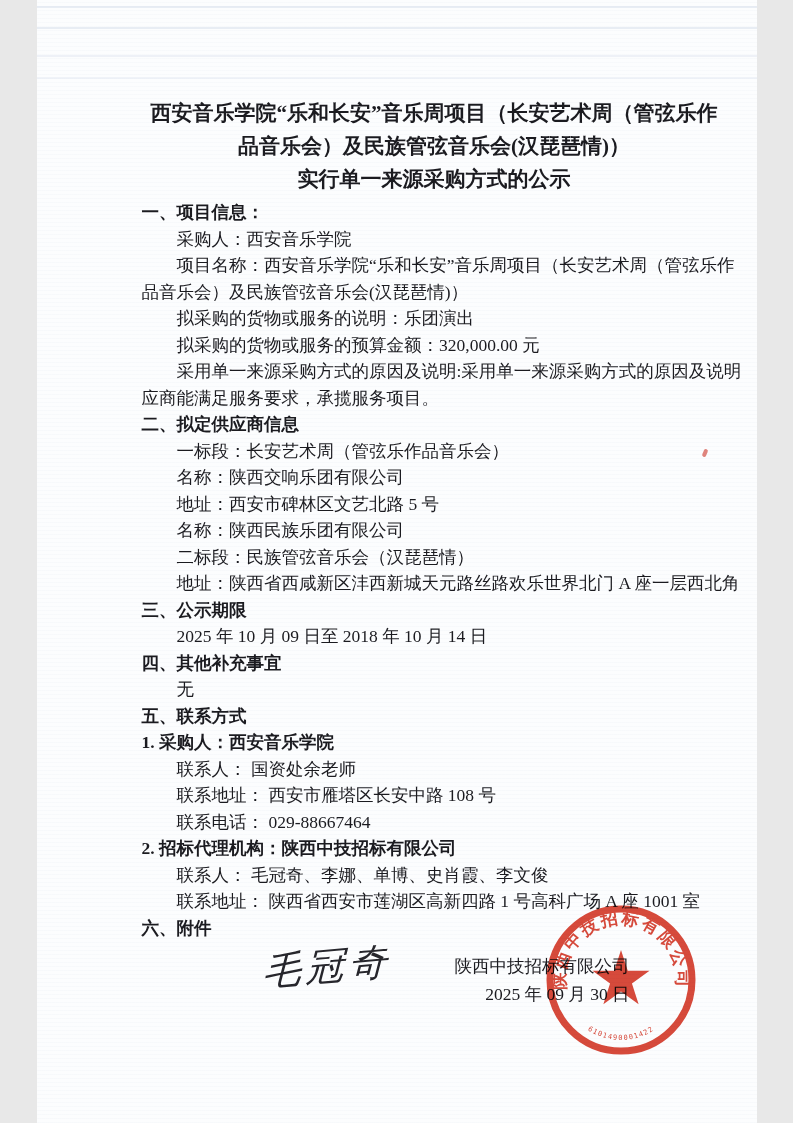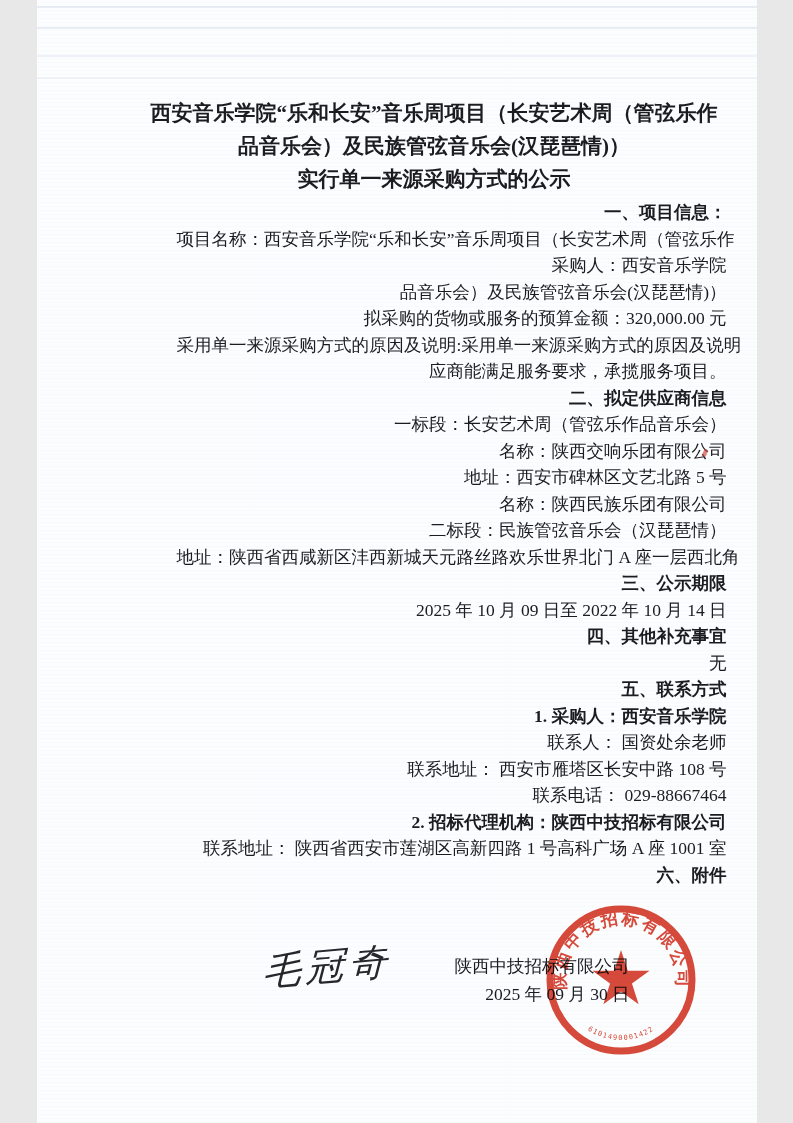--- a/index.html
+++ b/index.html
@@ -7,21 +7,21 @@
   .page{
     position:relative;width:720px;height:1123px;margin:0 auto;overflow:hidden;
     background-color:#fcfdfe;
     background-image:repeating-linear-gradient(0deg, rgba(222,229,238,.16) 0 1px, rgba(0,0,0,0) 1px 4px);
     color:#1b1b20;
   }
   .streak{position:absolute;left:0;width:100%;height:2px;background:rgba(208,218,232,.45);}
   .content{position:absolute;left:105px;top:97px;width:585px;}
   .title{font-weight:bold;font-size:21px;line-height:33px;text-align:center;margin:0 0 3px 0;}
   .title div{white-space:nowrap;}
-  .content p{margin:0;font-size:17.5px;line-height:26.5px;white-space:nowrap;text-align:right;}
+  .content p{margin:0;font-size:17.5px;line-height:26.5px;white-space:nowrap;}
   .h{font-weight:bold;}
   .ind{text-indent:35px;}
   .sig{
     position:absolute;left:226px;top:952px;font-size:38px;line-height:40px;
     font-style:italic;letter-spacing:5px;color:#26262c;
     transform:rotate(-5deg) skewX(-6deg);transform-origin:left center;white-space:nowrap;
   }
   .agency-line{position:absolute;top:953px;right:127px;font-size:17.5px;line-height:26px;white-space:nowrap;}
   .date-line{position:absolute;top:981px;right:127px;font-size:17.5px;line-height:26px;white-space:nowrap;}
   .seal{position:absolute;left:489px;top:885px;mix-blend-mode:multiply;opacity:.92;}
@@ -39,43 +39,45 @@
   <div class="streak" style="top:55px;opacity:.7"></div>
   <div class="streak" style="top:77px;opacity:.6"></div>
 
   <div class="content">
     <h1 class="title">
       <div>西安音乐学院“乐和长安”音乐周项目（长安艺术周（管弦乐作</div>
       <div>品音乐会）及民族管弦音乐会(汉琵琶情)）</div>
       <div>实行单一来源采购方式的公示</div>
     </h1>
     <p class="h">一、项目信息：</p>
+    <p class="ind">采购人：西安音乐学院</p>
     <p class="ind">项目名称：西安音乐学院“乐和长安”音乐周项目（长安艺术周（管弦乐作</p>
-    <p class="ind">采购人：西安音乐学院</p>
     <p>            <span>品音乐会）及民族管弦音乐会(汉琵琶情)）</span></p>
+    <p class="ind">拟采购的货物或服务的说明：乐团演出</p>
     <p class="ind">拟采购的货物或服务的预算金额：320,000.00 元</p>
     <p class="ind">采用单一来源采购方式的原因及说明:采用单一来源采购方式的原因及说明</p>
     <p>            <span>应商能满足服务要求，承揽服务项目。</span></p>
     <p class="h">二、拟定供应商信息</p>
     <p class="ind">一标段：长安艺术周（管弦乐作品音乐会）</p>
     <p class="ind">名称：陕西交响乐团有限公司</p>
     <p class="ind">地址：西安市碑林区文艺北路 5 号</p>
     <p class="ind">名称：陕西民族乐团有限公司</p>
     <p class="ind">二标段：民族管弦音乐会（汉琵琶情）</p>
     <p class="ind">地址：陕西省西咸新区沣西新城天元路丝路欢乐世界北门 A 座一层西北角</p>
     <p class="h">三、公示期限</p>
-    <p class="ind">2025 年 10 月 09 日至 2022 年 10 月 14 日</p>
+    <p class="ind">2025 年 10 月 09 日至 2018 年 10 月 14 日</p>
     <p class="h">四、其他补充事宜</p>
     <p class="ind">无</p>
     <p class="h">五、联系方式</p>
     <p class="h">1. 采购人：西安音乐学院</p>
     <p class="ind">联系人： 国资处余老师</p>
     <p class="ind">联系地址： 西安市雁塔区长安中路 108 号</p>
     <p class="ind">联系电话： 029-88667464</p>
     <p class="h">2. 招标代理机构：陕西中技招标有限公司</p>
+    <p class="ind">联系人： 毛冠奇、李娜、单博、史肖霞、李文俊</p>
     <p class="ind">联系地址： 陕西省西安市莲湖区高新四路 1 号高科广场 A 座 1001 室</p>
     <p class="h">六、附件</p>
   </div>
 
   <div class="sig">毛冠奇</div>
 
   <div class="agency-line">陕西中技招标有限公司</div>
   <div class="date-line">2025 年 09 月 30 日</div>
 
   <svg class="seal" width="190" height="190" viewBox="-95 -95 190 190">

